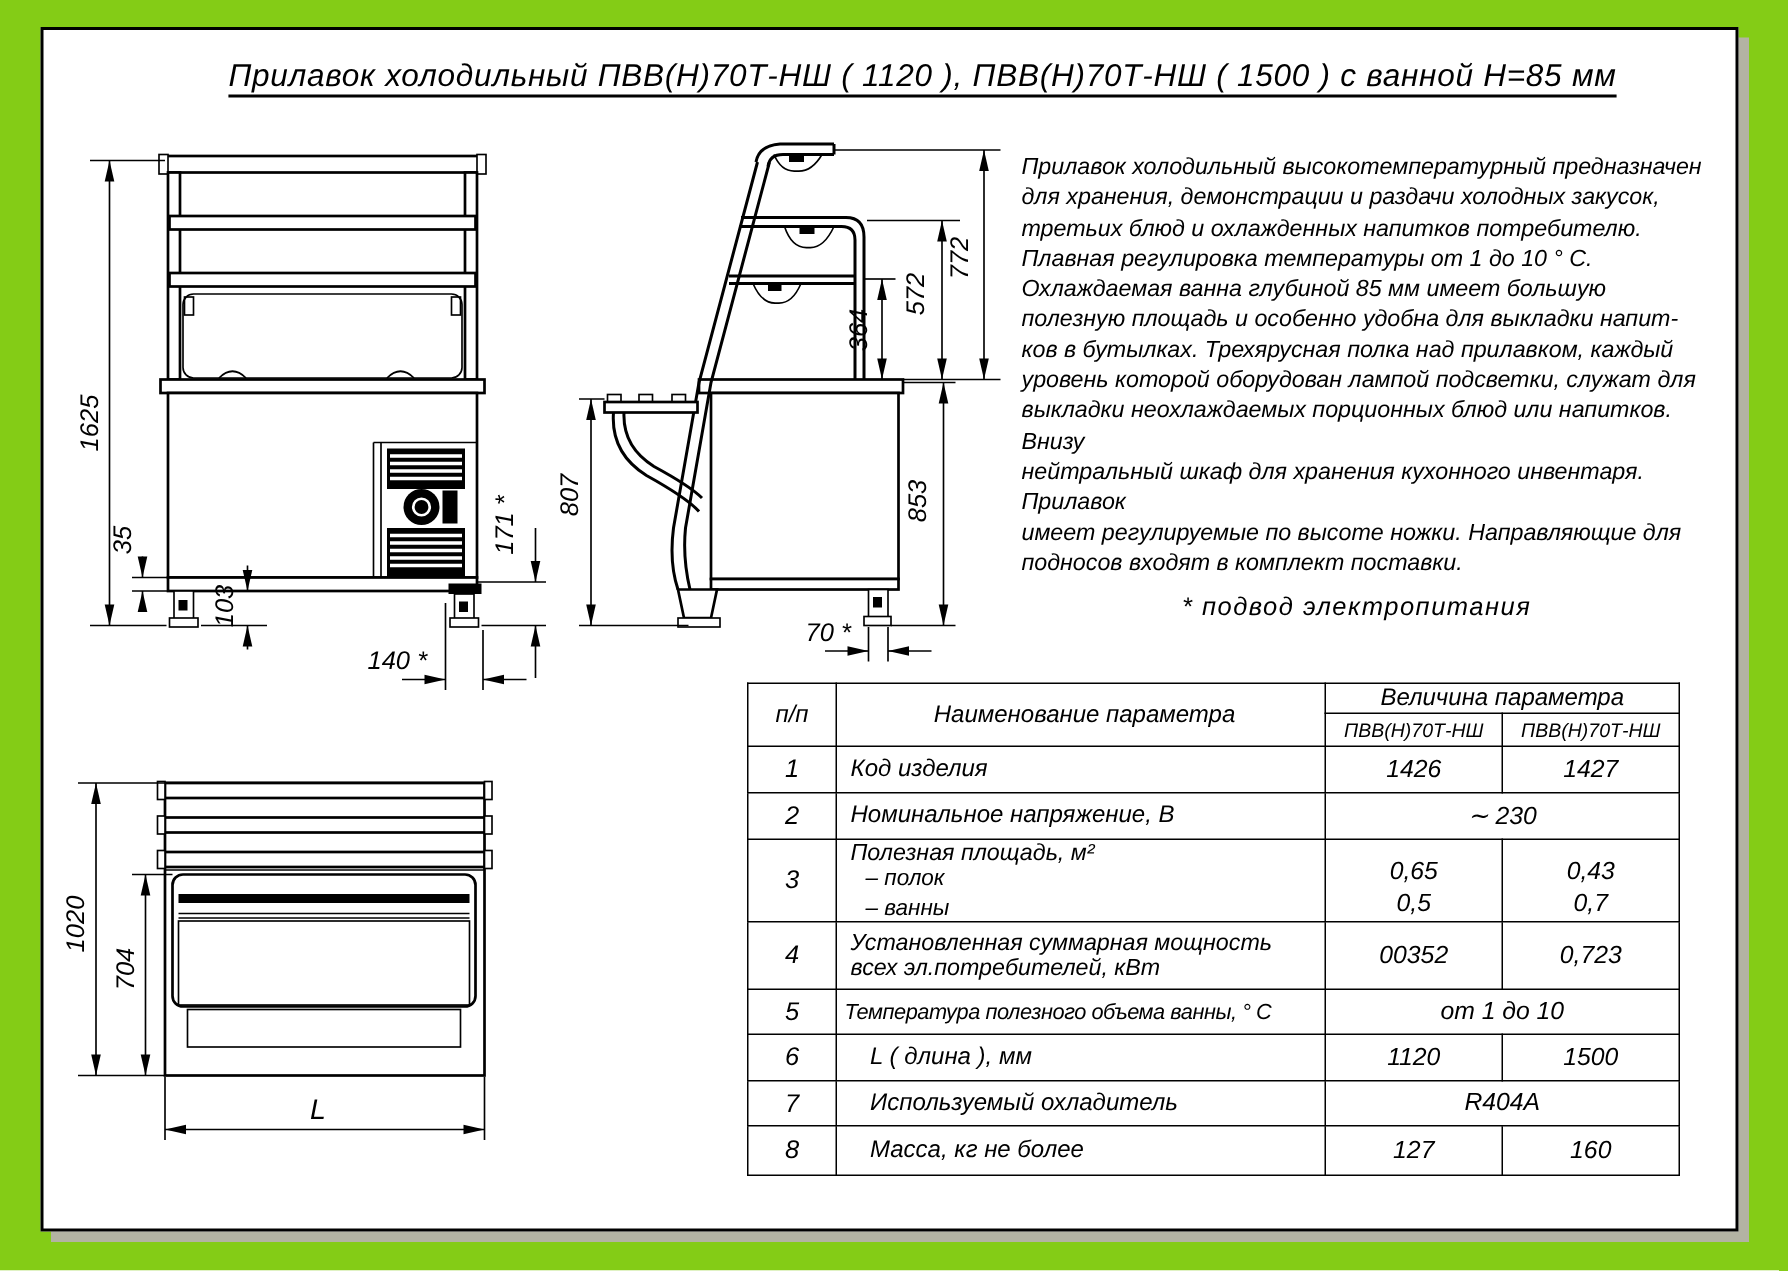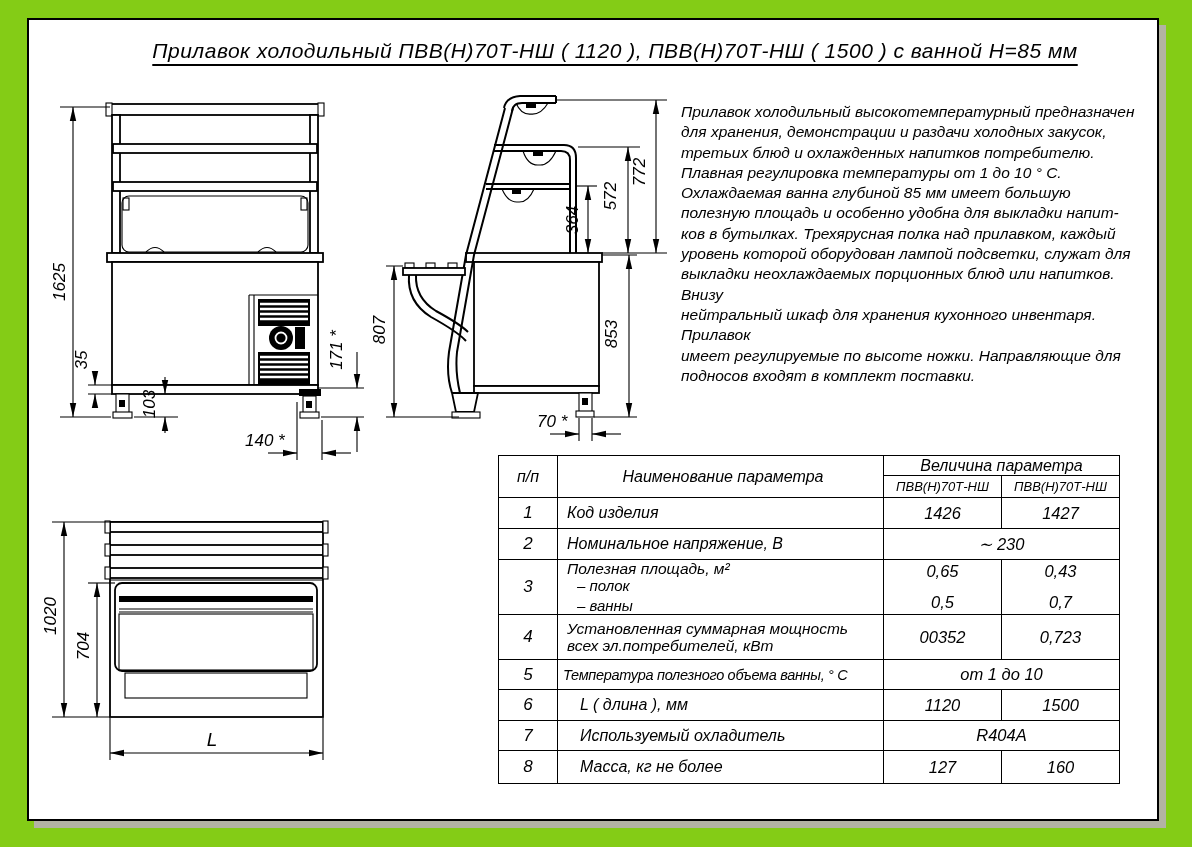--- a/index.html
+++ b/index.html
@@ -30,21 +30,21 @@
   .spec .c1{width:312px;text-align:left;padding-left:9px;font-size:16px;}
   .spec .c2{width:130px;text-align:center;font-size:16.5px;}
   .spec .c3{width:126px;text-align:center;font-size:16.5px;}
   .spec .hdr-name{font-size:16px;text-align:center;}
   .spec .hdr-val{font-size:16px;text-align:center;height:19px;}
   .spec .hdr-model{font-size:13px;text-align:center;height:21px;white-space:nowrap;}
   .spec .small{font-size:14.5px;padding-left:5px;letter-spacing:-0.3px;}
   .spec .two-line{font-size:15.5px;line-height:17px;white-space:pre-line;}
   .spec .sub{padding-left:10px;font-size:15px;line-height:17px;}
   .spec .r3main{font-size:15.5px;line-height:16px;}
-  .spec .v2{display:flex;flex-direction:column;justify-content:space-between;height:52px;}
+  .spec .v2{display:flex;flex-direction:column;justify-content:flex-end;height:52px;}
   .spec .v2 div{line-height:21px;}
 </style>
 </head>
 <body>
 
 <div class="page">
   <div class="frame"></div>
 
   <div class="title">Прилавок холодильный ПВВ(Н)70Т-НШ  ( 1120 ),  ПВВ(Н)70Т-НШ  ( 1500 )  с ванной Н=85 мм</div>
 
@@ -54,20 +54,21 @@
 Плавная регулировка температуры от 1 до 10 ° С.
 Охлаждаемая ванна глубиной 85 мм имеет большую
 полезную площадь и особенно удобна для выкладки напит-
 ков в бутылках. Трехярусная полка над прилавком, каждый
 уровень которой оборудован лампой подсветки, служат для
 выкладки неохлаждаемых порционных блюд или напитков. Внизу
 нейтральный шкаф для хранения кухонного инвентаря. Прилавок
 имеет регулируемые по высоте ножки. Направляющие для
 подносов входят в комплект поставки.</div>
 
+  <div class="note">*  подвод электропитания</div>
 
   <svg class="front" style="left:35px;top:85px" width="335" height="390" viewBox="35 85 335 390">
     <defs>
       <marker id="arrA" markerUnits="userSpaceOnUse" markerWidth="18" markerHeight="8" refX="16" refY="4" orient="auto-start-reverse">
         <path d="M16 4 L2 0.8 L2 7.2 Z" fill="#000"></path>
       </marker>
     </defs>
 
     <g>
       <rect class="fw" x="110" y="104" width="210" height="11"></rect>

